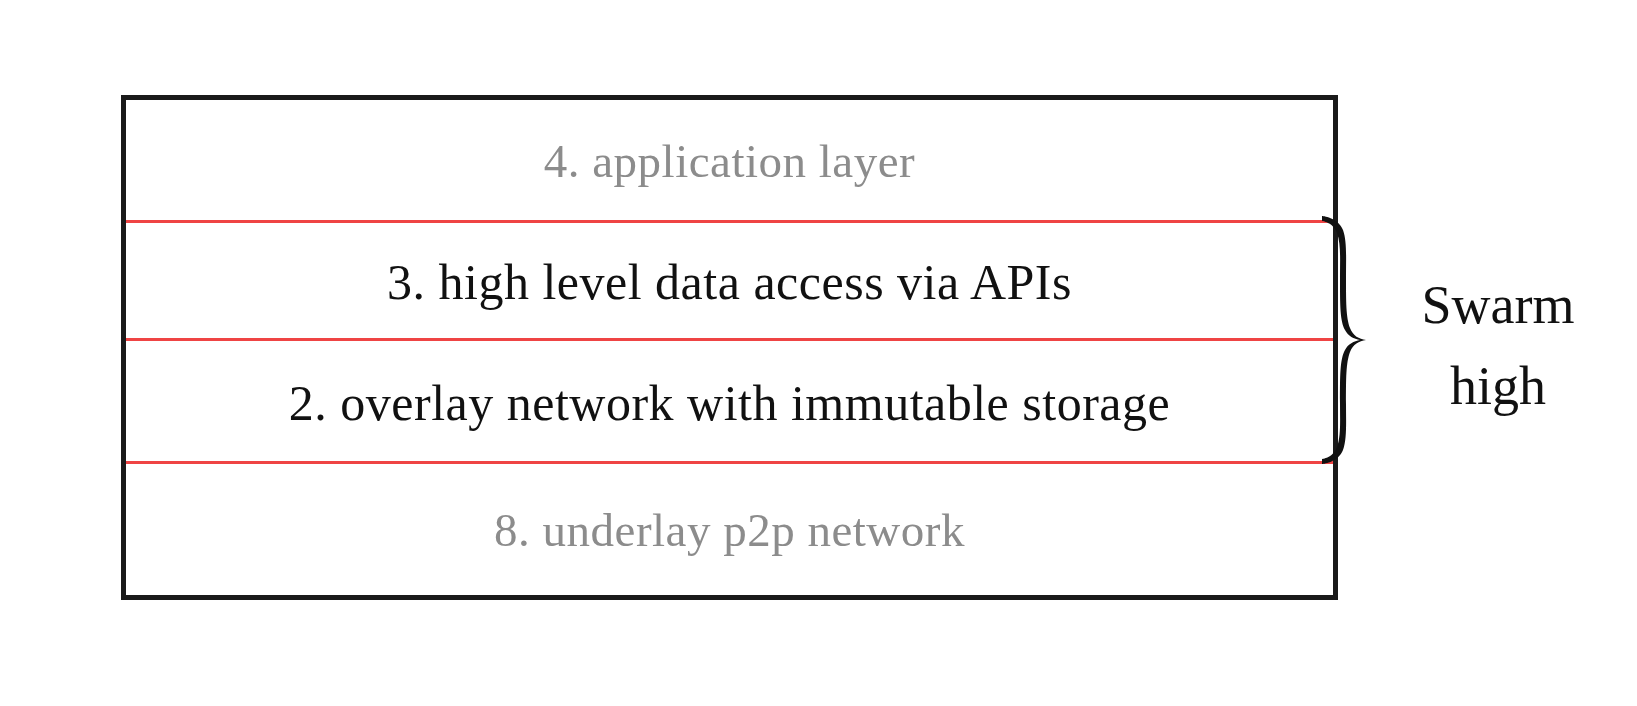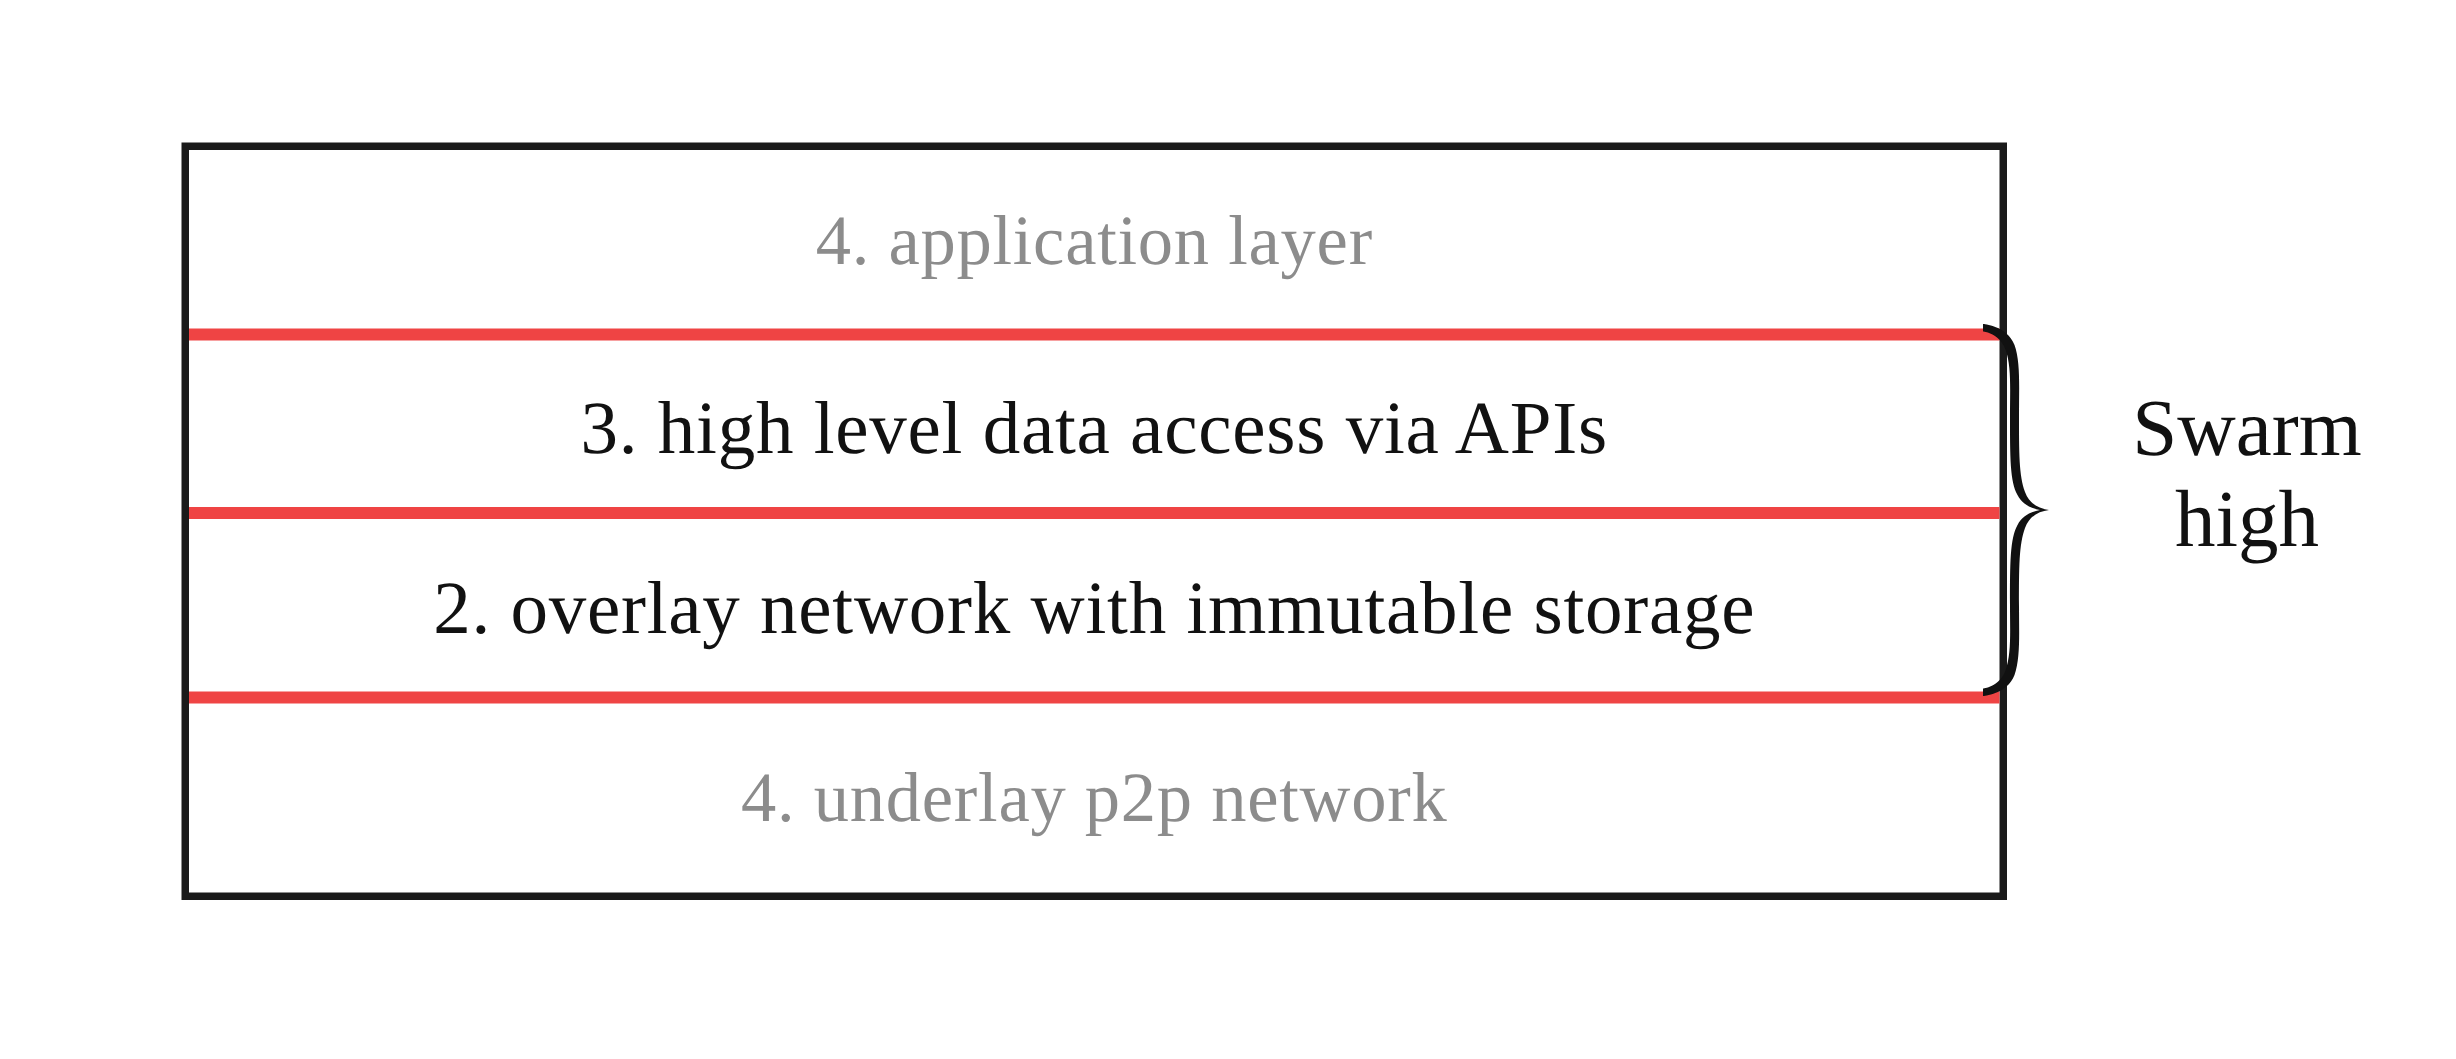--- a/index.html
+++ b/index.html
@@ -41,21 +41,21 @@
   .layer-row {
     box-sizing: border-box;
     display: flex;
     align-items: center;
     justify-content: center;
     position: relative;
     overflow: hidden;
   }
 
   .layer-row + .layer-row {
-    border-top: 8px solid #ef4444;
+    border-top: 3px solid #ef4444;
   }
 
   .layer-row-4 { height: 122px; }
   .layer-row-3 { height: 121px; }
   .layer-row-2 { height: 125px; align-items: center; }
   .layer-row-1 { height: 137px; }
 
   .layer-label {
     white-space: nowrap;
     line-height: 1;
@@ -107,20 +107,21 @@
     top: 255px;
     width: 240px;
     text-align: center;
     color: #111111;
     font-size: 54px;
     line-height: 1.13;
   }
   .brace-label .brace-line {
     display: block;
     white-space: nowrap;
+    margin-top: 20px;
   }
 </style>
 </head>
 <body>
 
 <div id="diagram-root">
 
   <div class="layer-stack">
 
     <div class="layer-row layer-row-4">
@@ -129,21 +130,21 @@
 
     <div class="layer-row layer-row-3">
       <span class="layer-label">3. high level data access via APIs</span>
     </div>
 
     <div class="layer-row layer-row-2">
       <span class="layer-label">2. overlay network with immutable storage</span>
     </div>
 
     <div class="layer-row layer-row-1">
-      <span class="layer-label">4. underlay p2p network</span>
+      <span class="layer-label">8. underlay p2p network</span>
     </div>
 
   </div>
 
   <div class="brace-wrap">
     <svg viewBox="0 0 58 252" xmlns="http://www.w3.org/2000/svg" aria-hidden="true">
       <path d="M6,2
                C6,2 22,3 27,16
                C31,27 30,44 30,62
                C30,88 30,103 34,114

